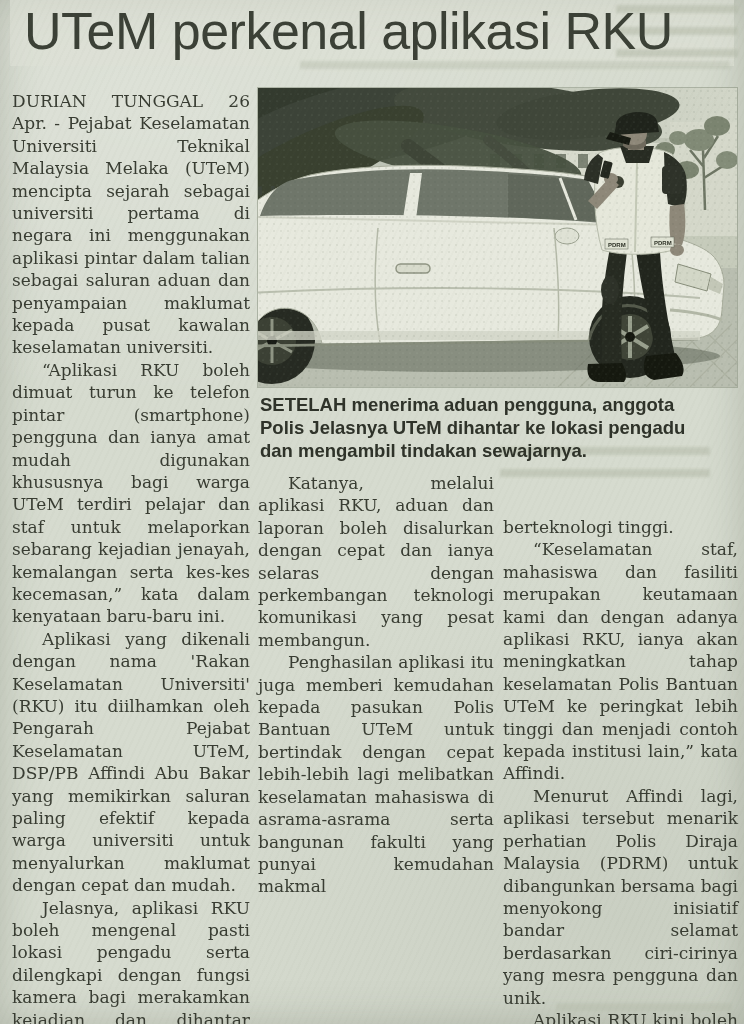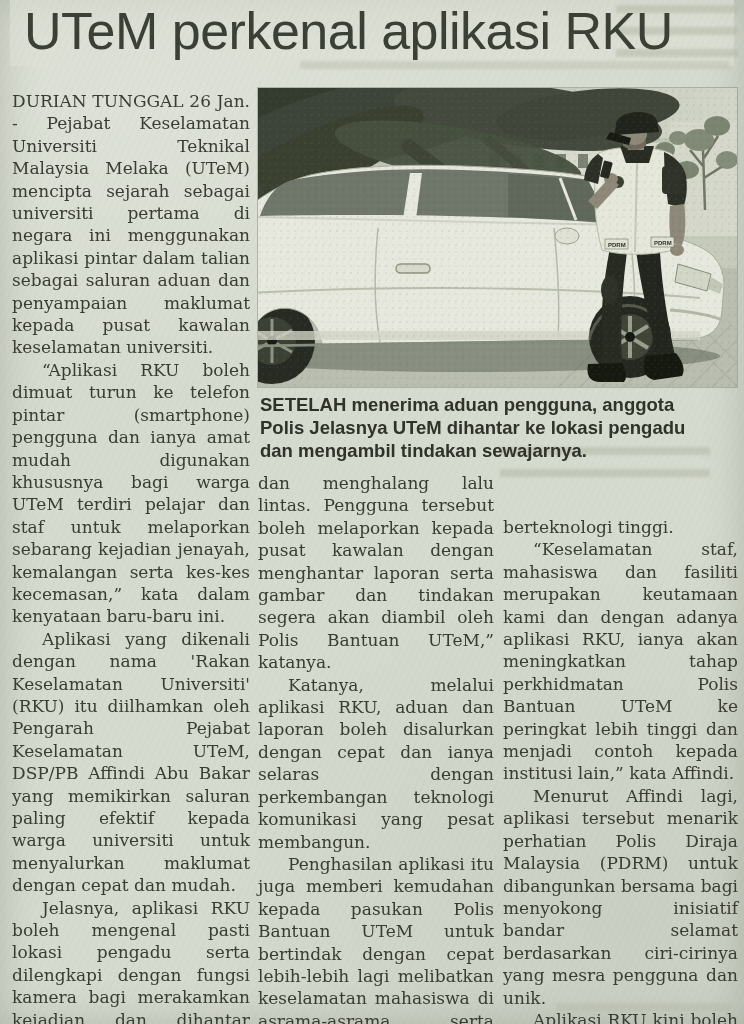--- a/index.html
+++ b/index.html
@@ -241,33 +241,32 @@
         <path d="M352,44 L373,50 L371,57 L348,51 Z" fill="#171a12"></path>
       </g>
 
       <rect x="0" y="0" width="479" height="299" fill="url(#grainp)"></rect>
     </svg>
   </div>
 
   <p class="caption">SETELAH menerima aduan pengguna, anggota Polis Jelasnya UTeM dihantar ke lokasi pengadu dan mengambil tindakan sewajarnya.</p>
 
   <div class="col col1">
-    <p class="para flush">DURIAN TUNGGAL 26 Jan. - Pejabat Keselamatan Universiti Teknikal Malaysia Melaka (UTeM) mencipta sejarah sebagai universiti pertama di negara ini menggunakan aplikasi pintar dalam talian sebagai saluran aduan dan penyampaian maklumat kepada pusat kawalan keselamatan universiti.</p>
+    <p class="para flush">DURIAN TUNGGAL 26 Apr. - Pejabat Keselamatan Universiti Teknikal Malaysia Melaka (UTeM) mencipta sejarah sebagai universiti pertama di negara ini menggunakan aplikasi pintar dalam talian sebagai saluran aduan dan penyampaian maklumat kepada pusat kawalan keselamatan universiti.</p>
     <p class="para">“Aplikasi RKU boleh dimuat turun ke telefon pintar (smartphone) pengguna dan ianya amat mudah digunakan khususnya bagi warga UTeM terdiri pelajar dan staf untuk melaporkan sebarang kejadian jenayah, kemalangan serta kes-kes kecemasan,” kata dalam kenyataan baru-baru ini.</p>
     <p class="para">Aplikasi yang dikenali dengan nama 'Rakan Keselamatan Universiti' (RKU) itu diilhamkan oleh Pengarah Pejabat Keselamatan UTeM, DSP/PB Affindi Abu Bakar yang memikirkan saluran paling efektif kepada warga universiti untuk menyalurkan maklumat dengan cepat dan mudah.</p>
     <p class="para">Jelasnya, aplikasi RKU boleh mengenal pasti lokasi pengadu serta dilengkapi dengan fungsi kamera bagi merakamkan kejadian dan dihantar kepada pusat kawalan keselamatan 24 jam.</p>
 
   </div>
 
   <div class="col col2">
-    <p class="para flush">dan menghalang lalu lintas. Pengguna tersebut boleh melaporkan kepada pusat kawalan dengan menghantar laporan serta gambar dan tindakan segera akan diambil oleh Polis Bantuan UTeM,” katanya.</p>
     <p class="para">Katanya, melalui aplikasi RKU, aduan dan laporan boleh disalurkan dengan cepat dan ianya selaras dengan perkembangan teknologi komunikasi yang pesat membangun.</p>
     <p class="para">Penghasilan aplikasi itu juga memberi kemudahan kepada pasukan Polis Bantuan UTeM untuk bertindak dengan cepat lebih-lebih lagi melibatkan keselamatan mahasiswa di asrama-asrama serta bangunan fakulti yang punyai kemudahan makmal</p>
   </div>
 
   <div class="col col3">
     <p class="para flush">berteknologi tinggi.</p>
-    <p class="para">“Keselamatan staf, mahasiswa dan fasiliti merupakan keutamaan kami dan dengan adanya aplikasi RKU, ianya akan meningkatkan tahap perkhidmatan Polis Bantuan UTeM ke peringkat lebih tinggi dan menjadi contoh kepada institusi lain,” kata Affindi.</p>
+    <p class="para">“Keselamatan staf, mahasiswa dan fasiliti merupakan keutamaan kami dan dengan adanya aplikasi RKU, ianya akan meningkatkan tahap keselamatan Polis Bantuan UTeM ke peringkat lebih tinggi dan menjadi contoh kepada institusi lain,” kata Affindi.</p>
     <p class="para">Menurut Affindi lagi, aplikasi tersebut menarik perhatian Polis Diraja Malaysia (PDRM) untuk dibangunkan bersama bagi menyokong inisiatif bandar selamat berdasarkan ciri-cirinya yang mesra pengguna dan unik.</p>
     <p class="para">Aplikasi RKU kini boleh dimuat turun melalui portal Google Play secara percuma dan mula digunakan sepenuhnya oleh warga UTeM.</p>
   </div>
 
 </div>
 
 </body></html>

